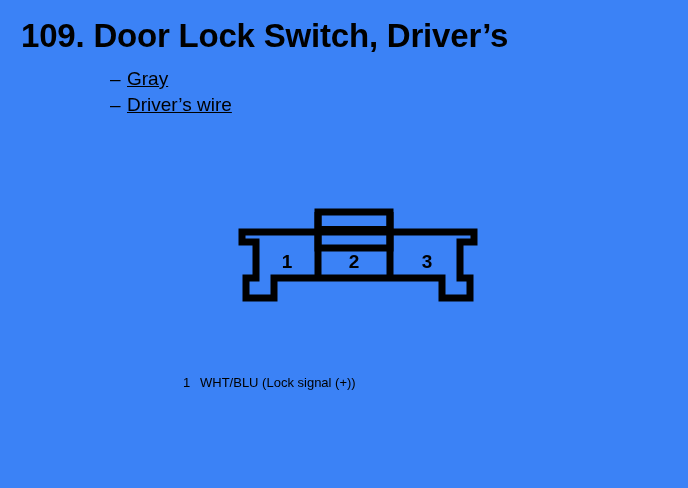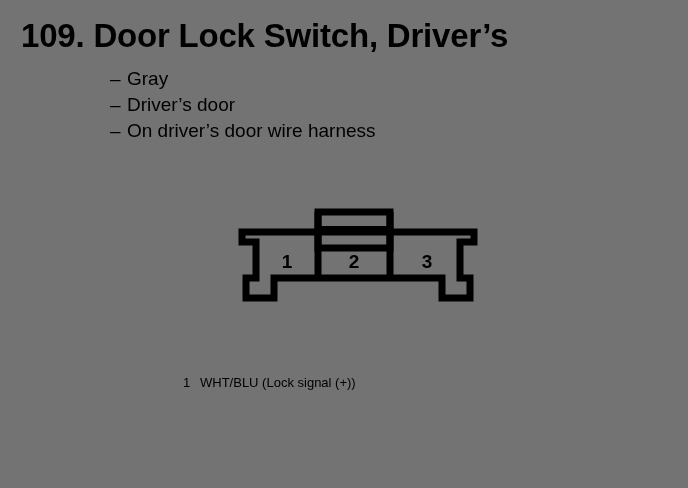--- a/index.html
+++ b/index.html
@@ -13,21 +13,21 @@
     position: relative;
     overflow: hidden;
     font-family: "Liberation Sans", sans-serif;
     color: #000000;
     -webkit-font-smoothing: none;
   }
 
   .page {
     position: absolute;
     inset: 0;
-    background: #737373;
+    background: #3b82f6;
   }
 
   
   .title {
     position: absolute;
     left: 21px;
     top: 16px;
     font-size: 33px;
     font-weight: bold;
     letter-spacing: -0.2px;
@@ -40,20 +40,21 @@
   .bullets {
     position: absolute;
     left: 110px;
     top: 66px;
     font-size: 19px;
     line-height: 26px;
   }
   .bullet-row {
     white-space: nowrap;
     display: block;
+    text-decoration: underline;
   }
   .bullet-dash {
     display: inline-block;
     width: 17px;
   }
 
   
   .diagram {
     position: absolute;
     left: 228px;
@@ -90,22 +91,21 @@
 </style>
 </head>
 <body>
 
 <div class="page">
 
   <div class="title">109. Door Lock Switch, Driver’s</div>
 
   <div class="bullets">
     <span class="bullet-row"><span class="bullet-dash">–</span><span>Gray</span></span>
-    <span class="bullet-row"><span class="bullet-dash">–</span><span>Driver’s door</span></span>
-    <span class="bullet-row"><span class="bullet-dash">–</span><span>On driver’s door wire harness</span></span>
+    <span class="bullet-row"><span class="bullet-dash">–</span><span>Driver’s wire</span></span>
   </div>
 
   <div class="diagram">
     <svg width="260" height="120" viewBox="0 0 260 120">
 
       <path d="M 90 12 L 162 12 L 162 48 L 90 48 Z" fill="none" stroke="#000000" stroke-width="7"></path>
       <line x1="90" y1="29" x2="162" y2="29" stroke="#000000" stroke-width="6"></line>
 
       <path d="M 14 32
                L 246 32

